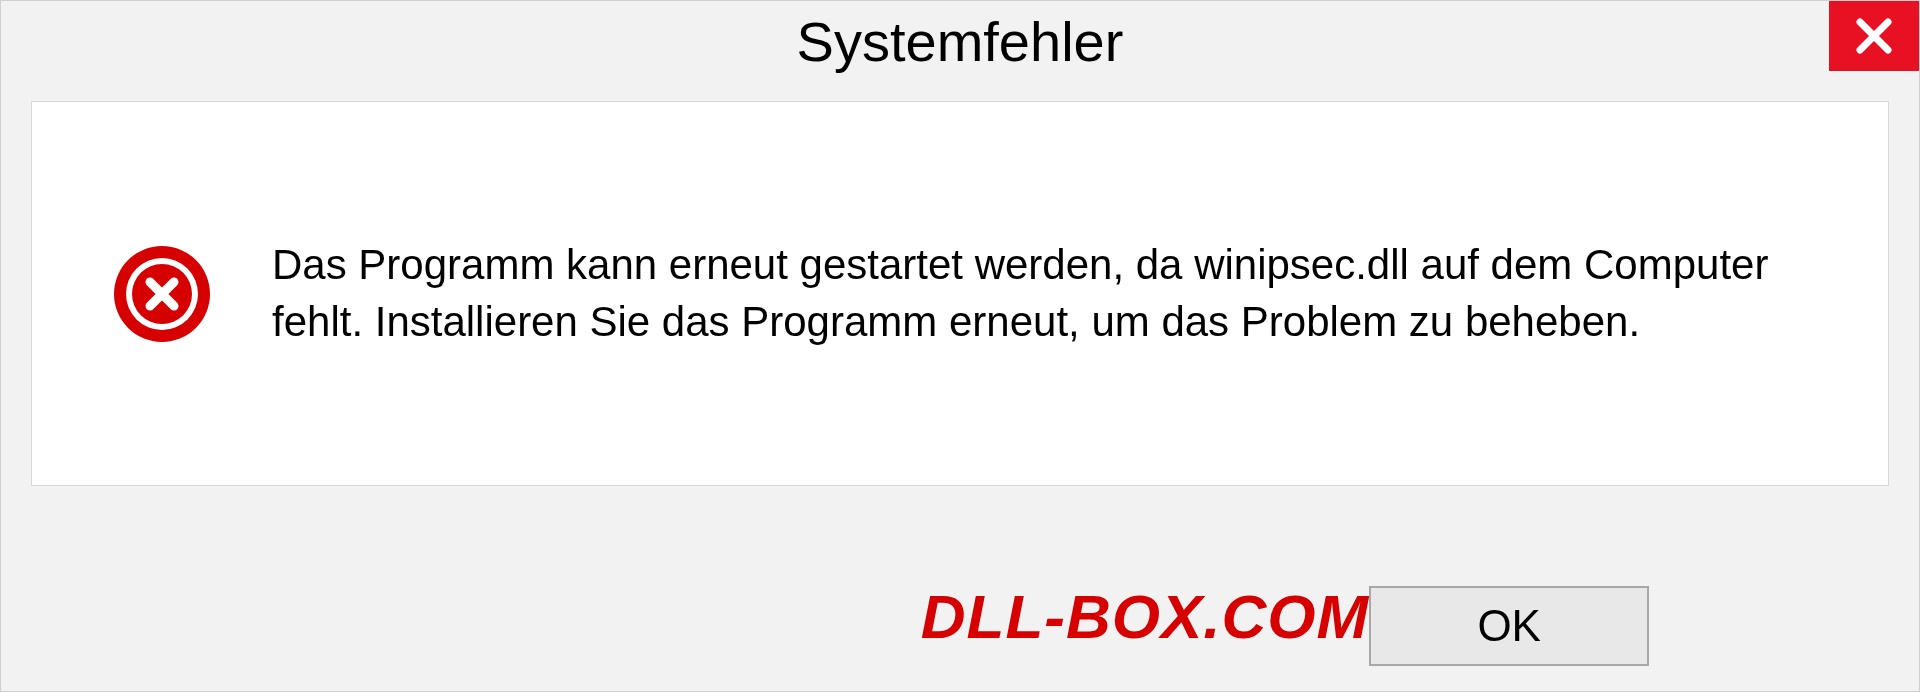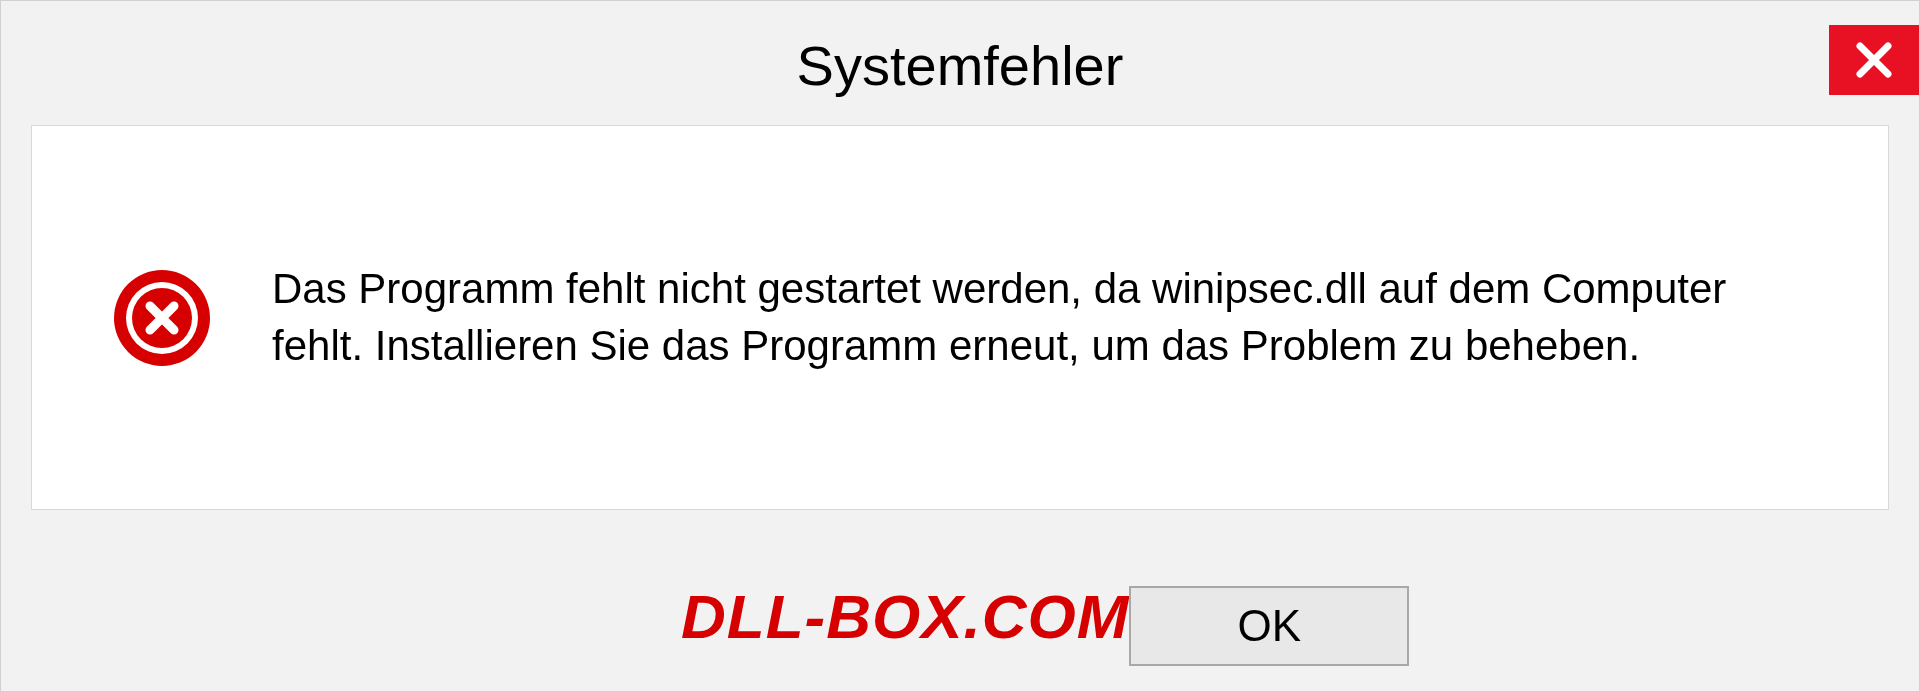--- a/index.html
+++ b/index.html
@@ -22,21 +22,20 @@
       height: 692px;
       background: #f2f2f2;
       border: 1px solid #d0d0d0;
     }
     .titlebar {
       position: relative;
       height: 80px;
       display: flex;
       align-items: center;
       justify-content: center;
-      margin-top: 24px;
     }
     .title {
       font-size: 56px;
       font-weight: normal;
       color: #000;
     }
     .close-btn {
       position: absolute;
       top: 0;
       right: 0;
@@ -75,21 +74,21 @@
       line-height: 1.35;
       color: #000;
     }
     .footer {
       position: absolute;
       bottom: 25px;
       left: 30px;
       right: 30px;
       display: flex;
       align-items: center;
-      justify-content: flex-start;
+      justify-content: center;
     }
     .watermark {
       font-family: Arial, Helvetica, sans-serif;
       font-size: 62px;
       font-weight: 900;
       font-style: italic;
       color: #d60000;
       margin-left: 650px;
       letter-spacing: 1px;
     }
@@ -122,20 +121,20 @@
 
   <div class="content-panel">
     <div class="error-icon">
       <svg viewBox="0 0 100 100">
         <circle cx="50" cy="50" r="48" fill="#d60000"></circle>
         <circle cx="50" cy="50" r="36" fill="#ffffff"></circle>
         <circle cx="50" cy="50" r="30" fill="#d60000"></circle>
         <path d="M 38 38 L 62 62 M 62 38 L 38 62" stroke="#ffffff" stroke-width="9" stroke-linecap="round" fill="none"></path>
       </svg>
     </div>
-    <div class="message">Das Programm fehlt nicht gestartet werden, da winipsec.dll auf dem Computer fehlt. Installieren Sie das Programm erneut, um das Problem zu beheben.</div>
+    <div class="message">Das Programm kann erneut gestartet werden, da winipsec.dll auf dem Computer fehlt. Installieren Sie das Programm erneut, um das Problem zu beheben.</div>
   </div>
 
   <div class="footer">
     <div class="watermark">DLL-BOX.COM</div>
     <div class="ok-btn">OK</div>
   </div>
 </div>
 
 </body></html>

